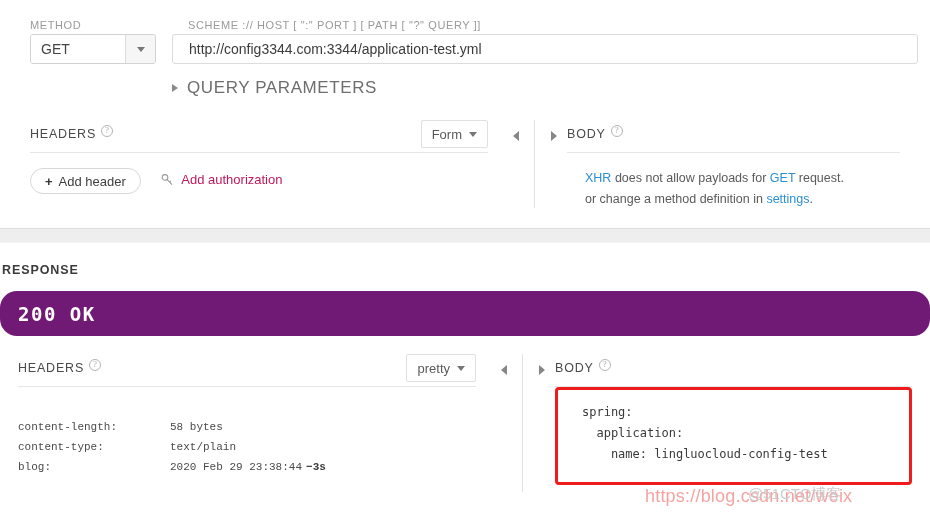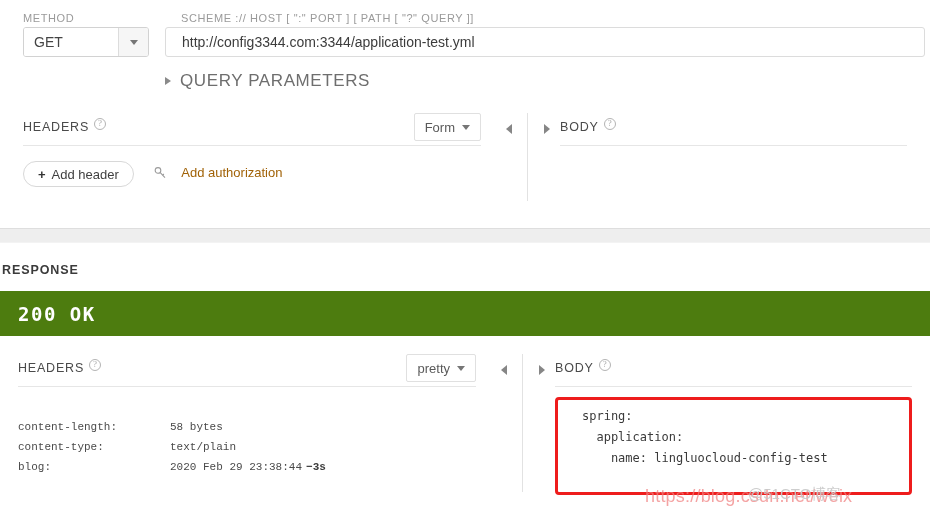--- a/index.html
+++ b/index.html
@@ -17,21 +17,21 @@
   .app {
     position: relative;
     width: 930px;
     height: 517px;
     background: #fff;
   }
 
   
   .request-area {
     position: relative;
-    padding: 5px;
+    padding: 12px;
   }
 
   .row-labels {
     display: flex;
     align-items: flex-end;
     padding: 7px 0 3px 0;
   }
 
   .lbl {
     font-size: 11px;
@@ -253,24 +253,24 @@
     font-size: 13px;
     color: #3f3f3f;
     gap: 6px;
   }
 
   .plus-glyph { font-size: 13px; font-weight: bold; color: #333; }
 
   .link-action {
     display: inline-flex;
     align-items: center;
-    gap: 14px;
+    gap: 7px;
     margin-left: 16px;
     font-size: 13px;
-    color: #a16207;
+    color: #be185d;
   }
 
   .key-icon { display: inline-block; width: 13px; height: 13px; }
 
   .xhr-msg {
     font-size: 12.5px;
     color: #5a5a5a;
     line-height: 21px;
     padding-left: 18px;
   }
@@ -301,24 +301,25 @@
     letter-spacing: 0.9px;
     color: #3b3b3b;
     text-transform: uppercase;
     font-weight: bold;
     padding: 20px 0 0 2px;
   }
 
   .status-bar {
     margin-top: 14px;
     height: 45px;
-    background: #4d7c0f;
+    background: #701a75;
     display: flex;
     align-items: center;
     padding-left: 18px;
+    border-radius: 17px;
   }
 
   .status-text {
     color: #ffffff;
     font-family: "DejaVu Sans Mono", monospace;
     font-size: 19px;
     font-weight: bold;
     letter-spacing: 1.5px;
   }
 
@@ -373,25 +374,24 @@
 
   .hdr-name { width: 152px; padding-right: 10px; }
 
   .time-badge {
     font-weight: bold;
     color: #3c3c3c;
     margin-left: 4px;
   }
 
   .body-box {
-    margin-top: 10px;
     border: 3px solid #ee1c1c;
     border-radius: 4px;
     height: 98px;
-    padding: 6px 14px 0 24px;
+    padding: 12px 14px 0 24px;
     background: #fff;
   }
 
   .yaml {
     font-family: "DejaVu Sans Mono", monospace;
     font-size: 12px;
     color: #3a3a3a;
     line-height: 21px;
     white-space: pre;
   }
@@ -486,20 +486,28 @@
           <span class="tri-right-sm"></span>
         </div>
       </div>
 
       <div class="pane-right">
         <div class="pane-title-row">
           <span class="pane-title">BODY</span>
           <span class="help-icon">?</span>
         </div>
         <div class="pane-rule"></div>
+        <div class="pane-body">
+          <div class="xhr-msg">
+            <a href="#">XHR</a><span> does not allow payloads for </span><a href="#">GET</a><span> request.</span>
+          </div>
+          <div class="xhr-msg">
+            <span>or change a method definition in </span><a href="#">settings</a><span>.</span>
+          </div>
+        </div>
       </div>
     </div>
   </div>
 
   <div class="sep-band"></div>
 
   <div class="response-area">
 
     <div class="response-label">RESPONSE</div>
 

